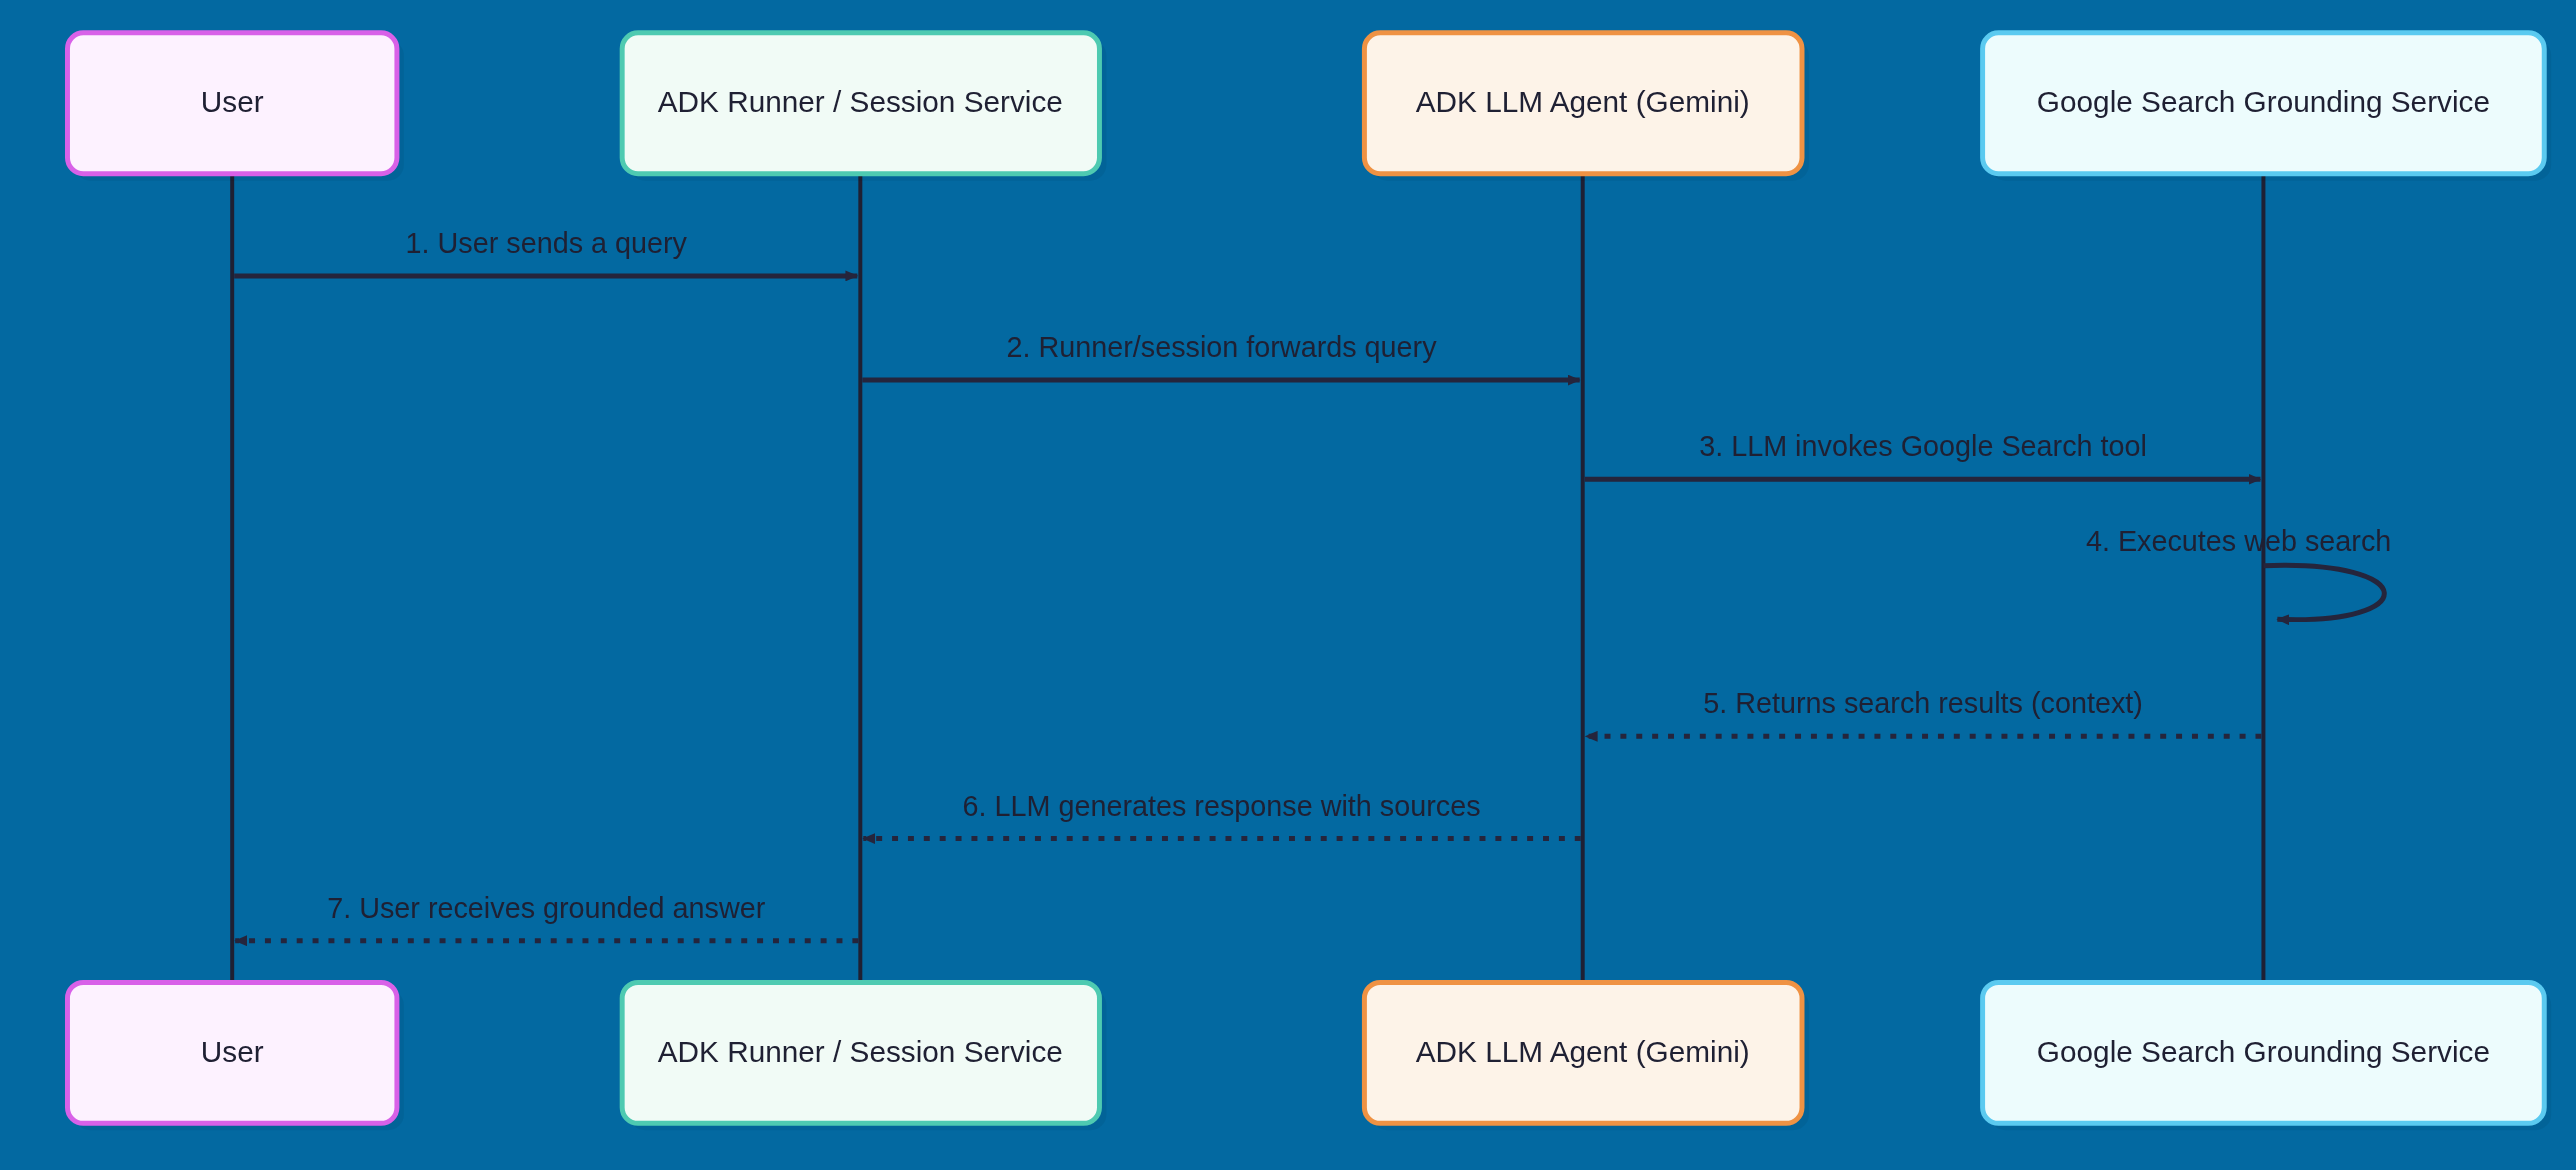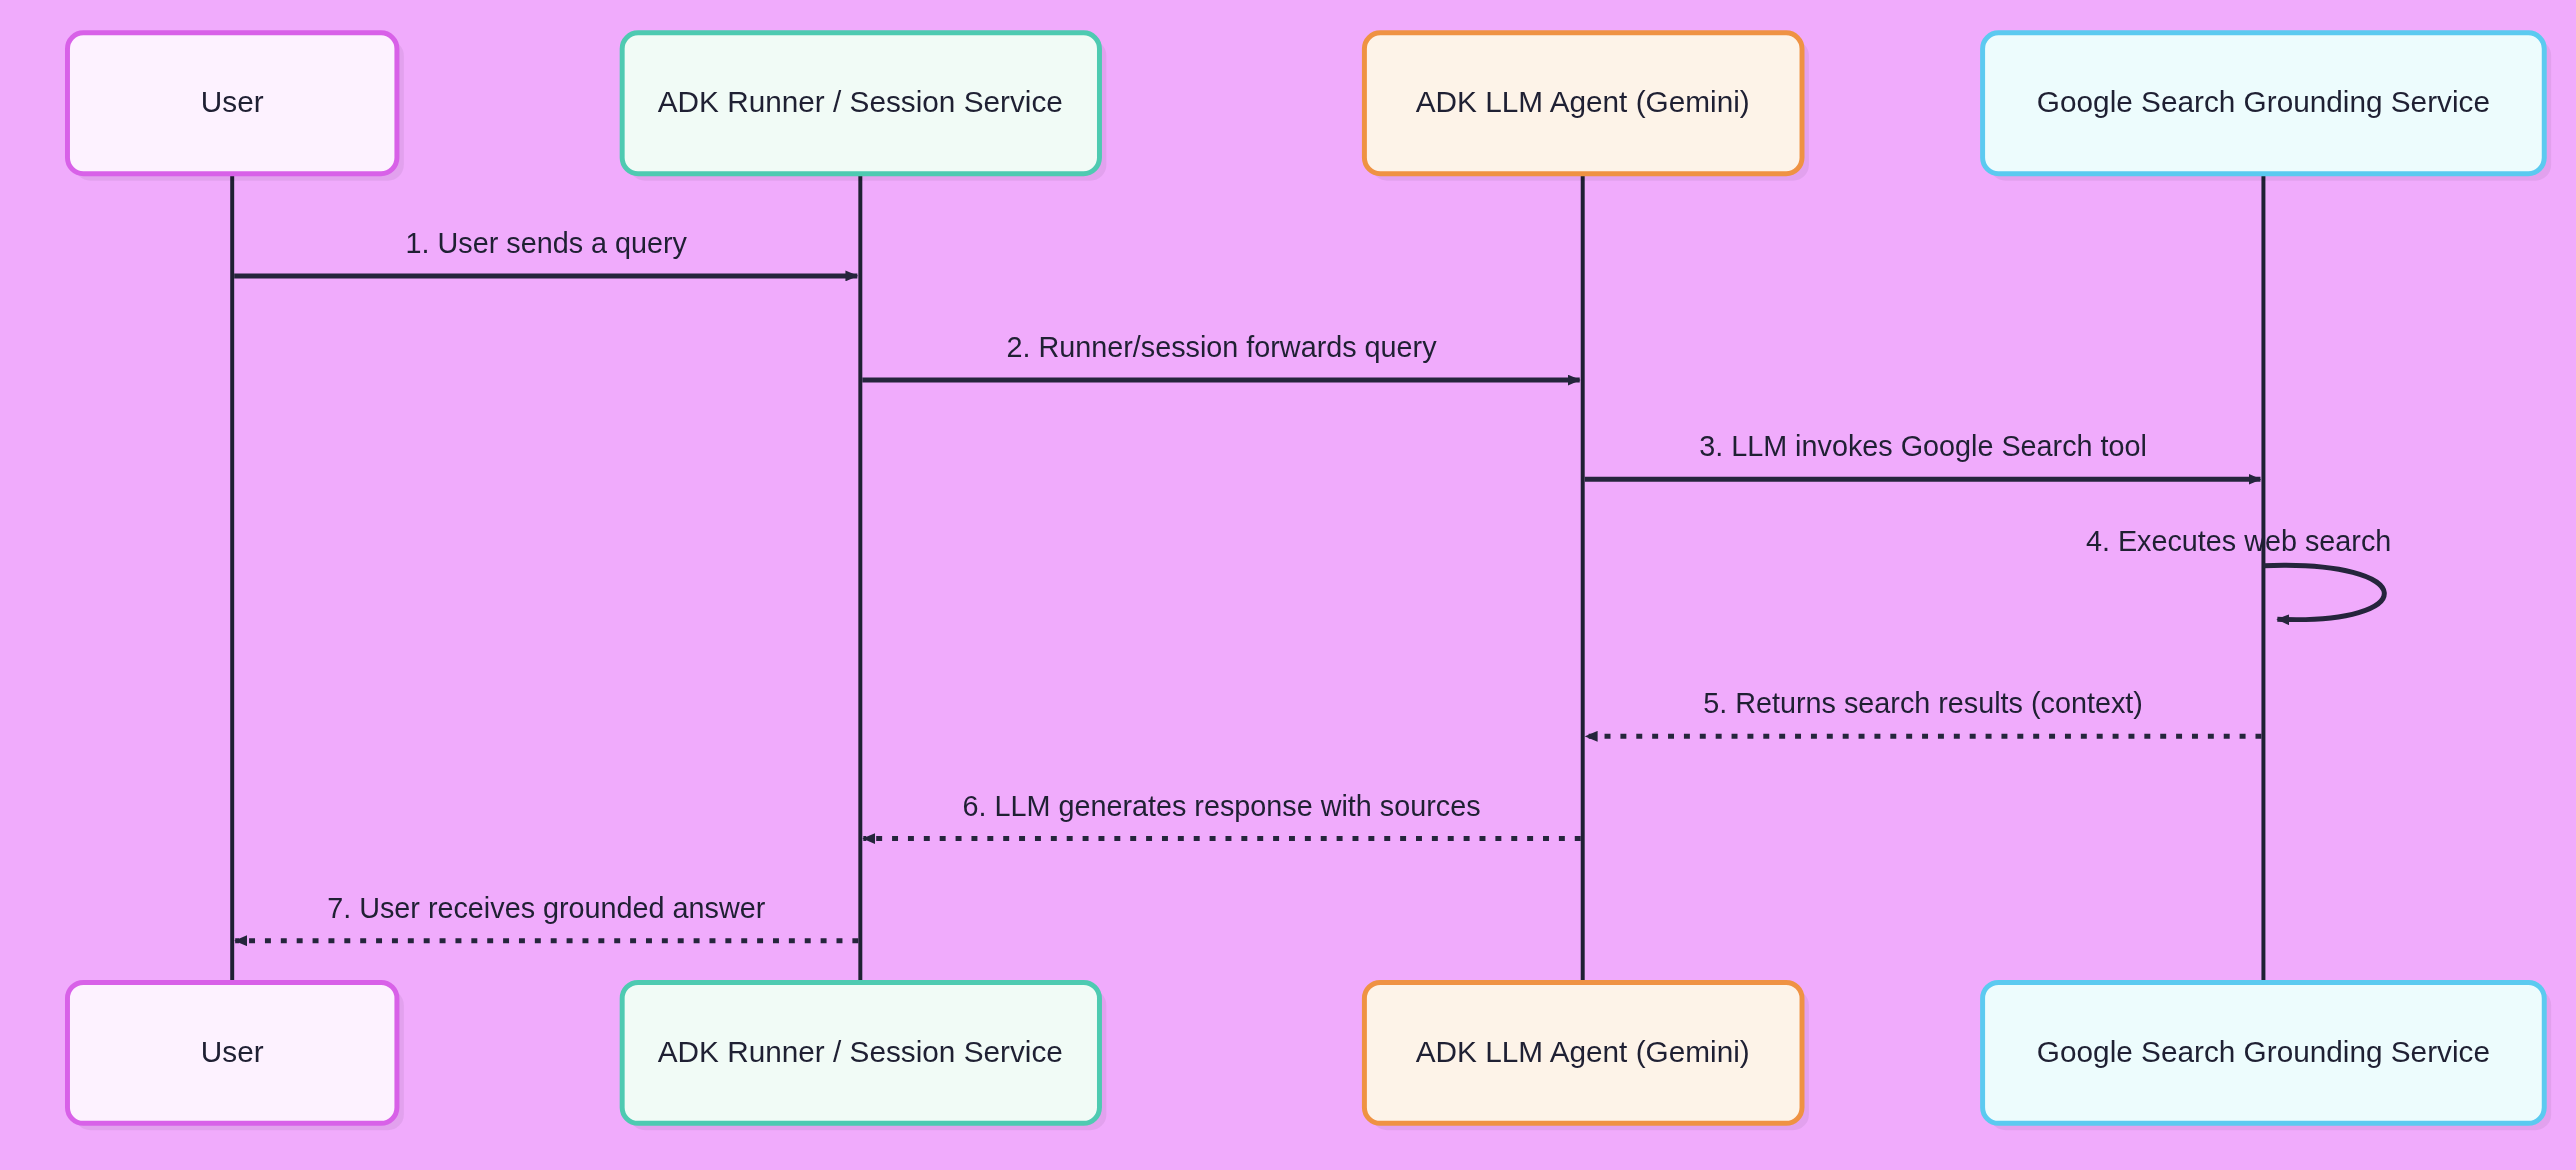--- a/index.html
+++ b/index.html
@@ -10,21 +10,21 @@
   body {
     width: 2576px;
     height: 1171px;
     font-family: "Liberation Sans", sans-serif;
     overflow: hidden;
   }
   #diagram-root {
     position: relative;
     width: 2576px;
     height: 1171px;
-    background: #f0abfc;
+    background: #0369a1;
   }
   svg.seq-svg {
     display: block;
     width: 2576px;
     height: 1171px;
   }
   .actor-label {
     font-family: "Liberation Sans", sans-serif;
     font-size: 30px;
     fill: #1f2033;

